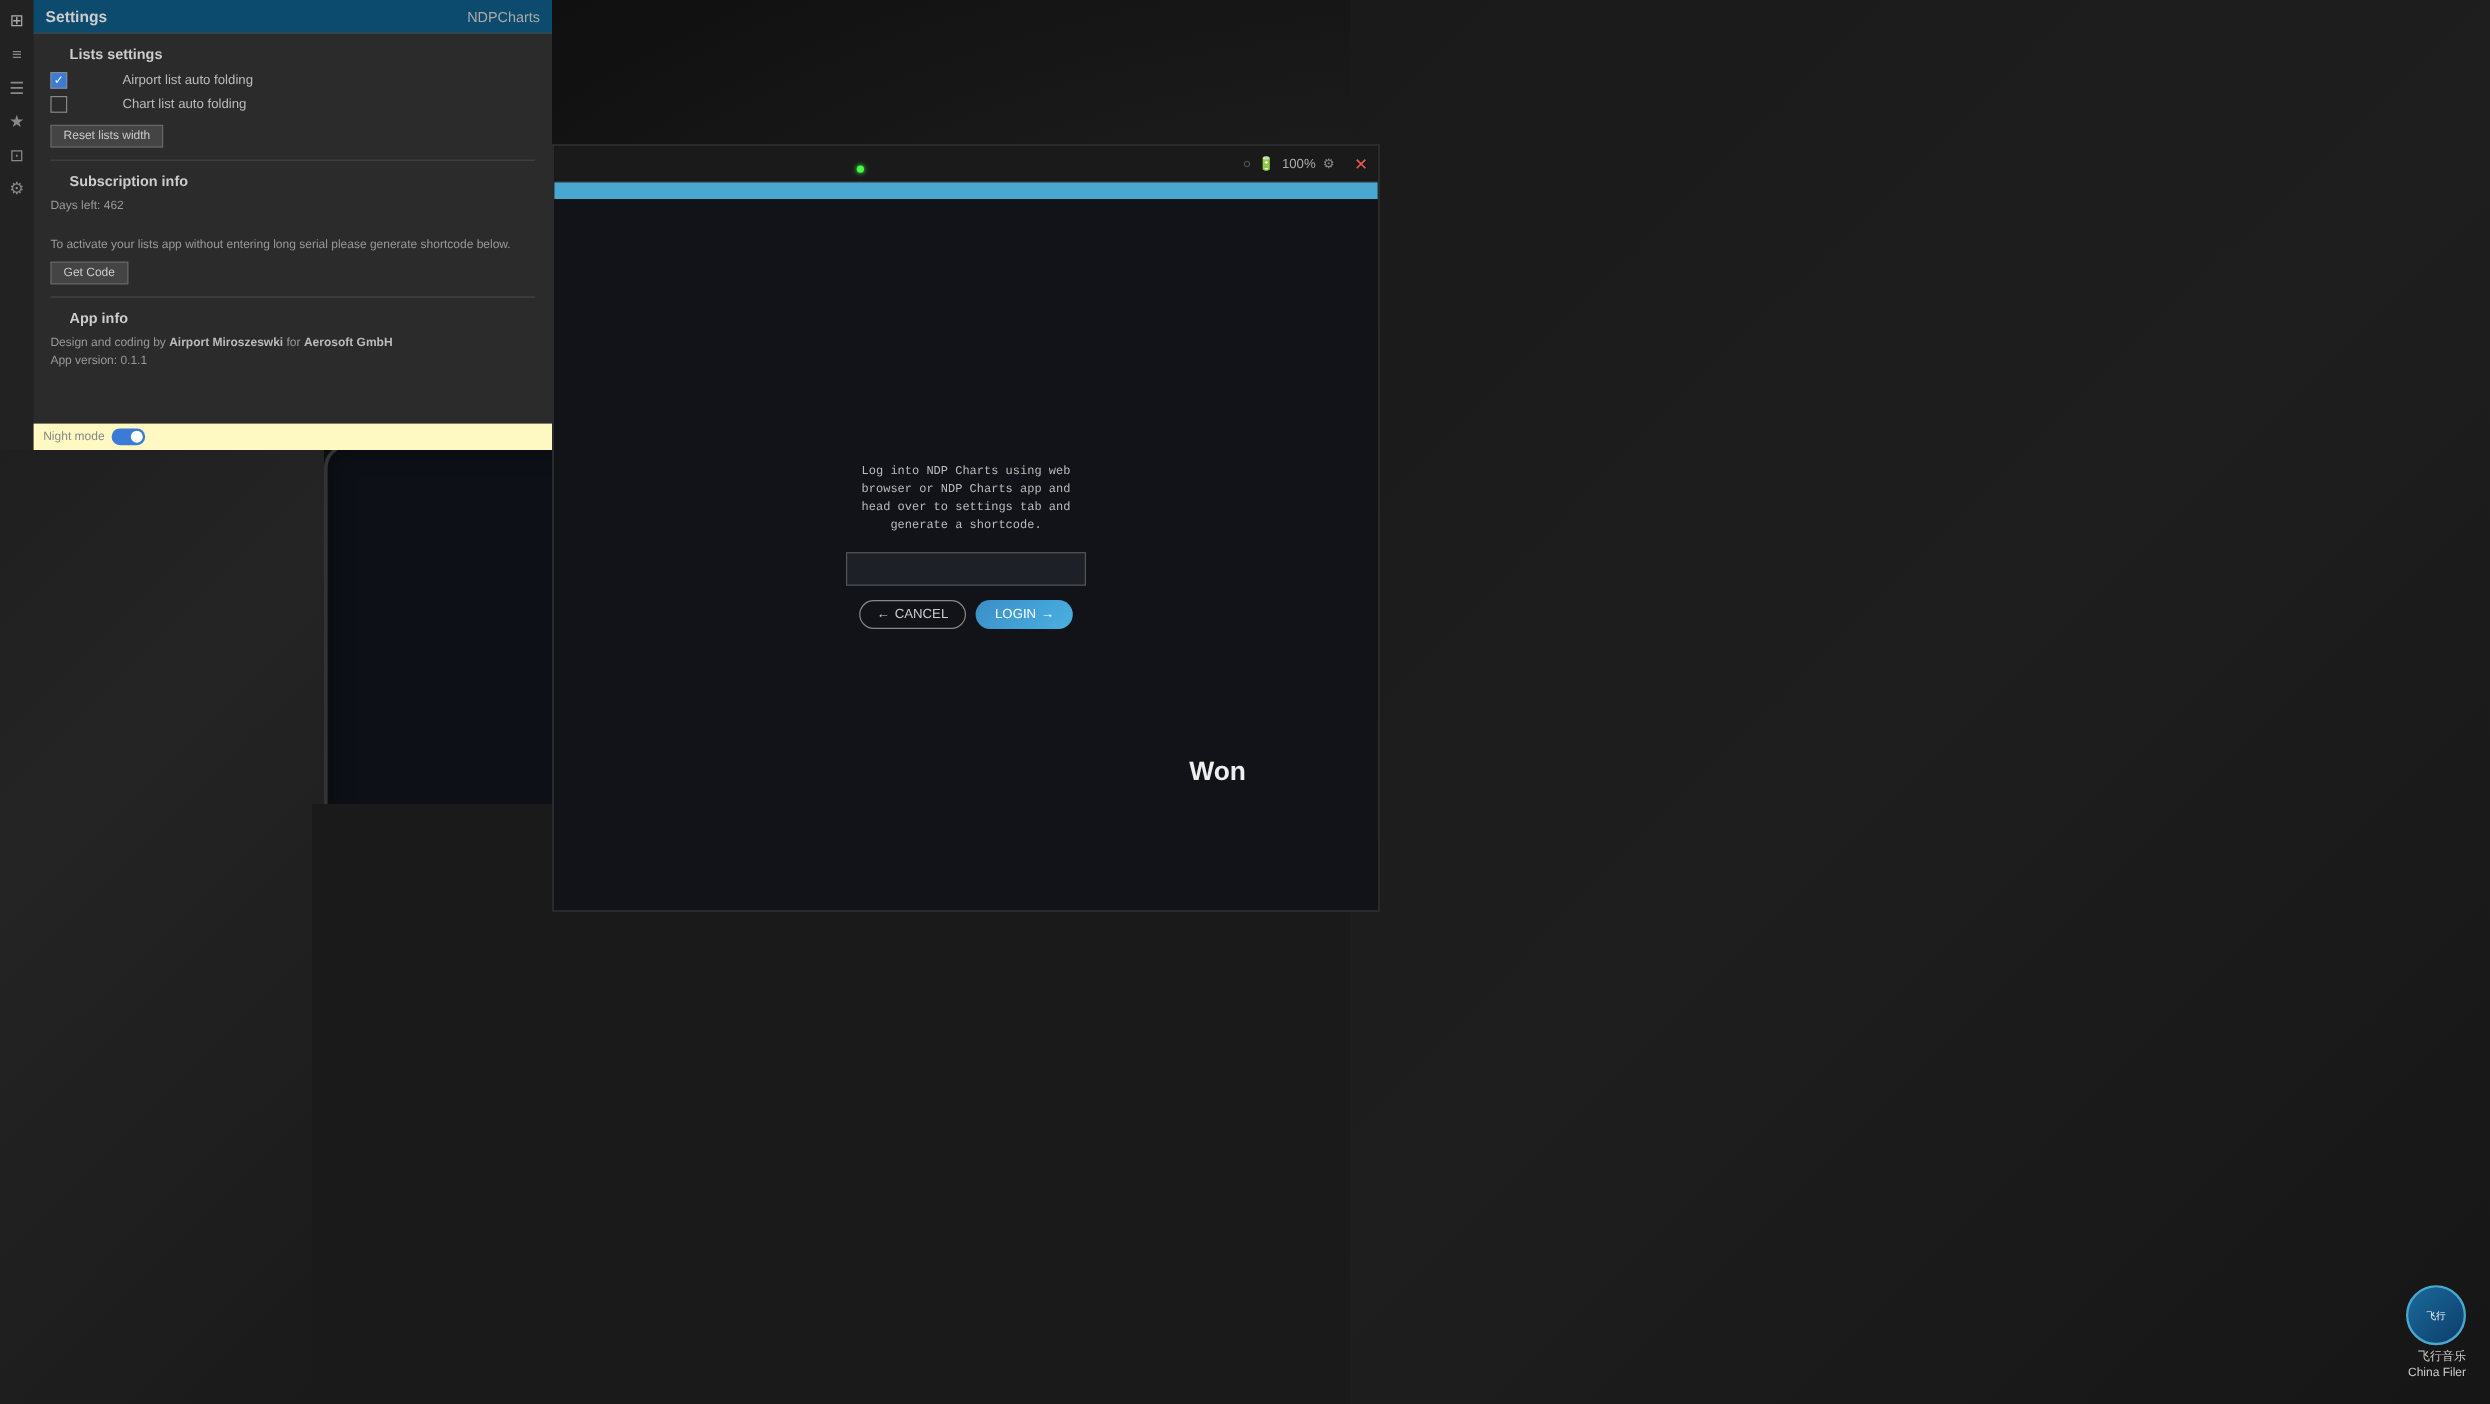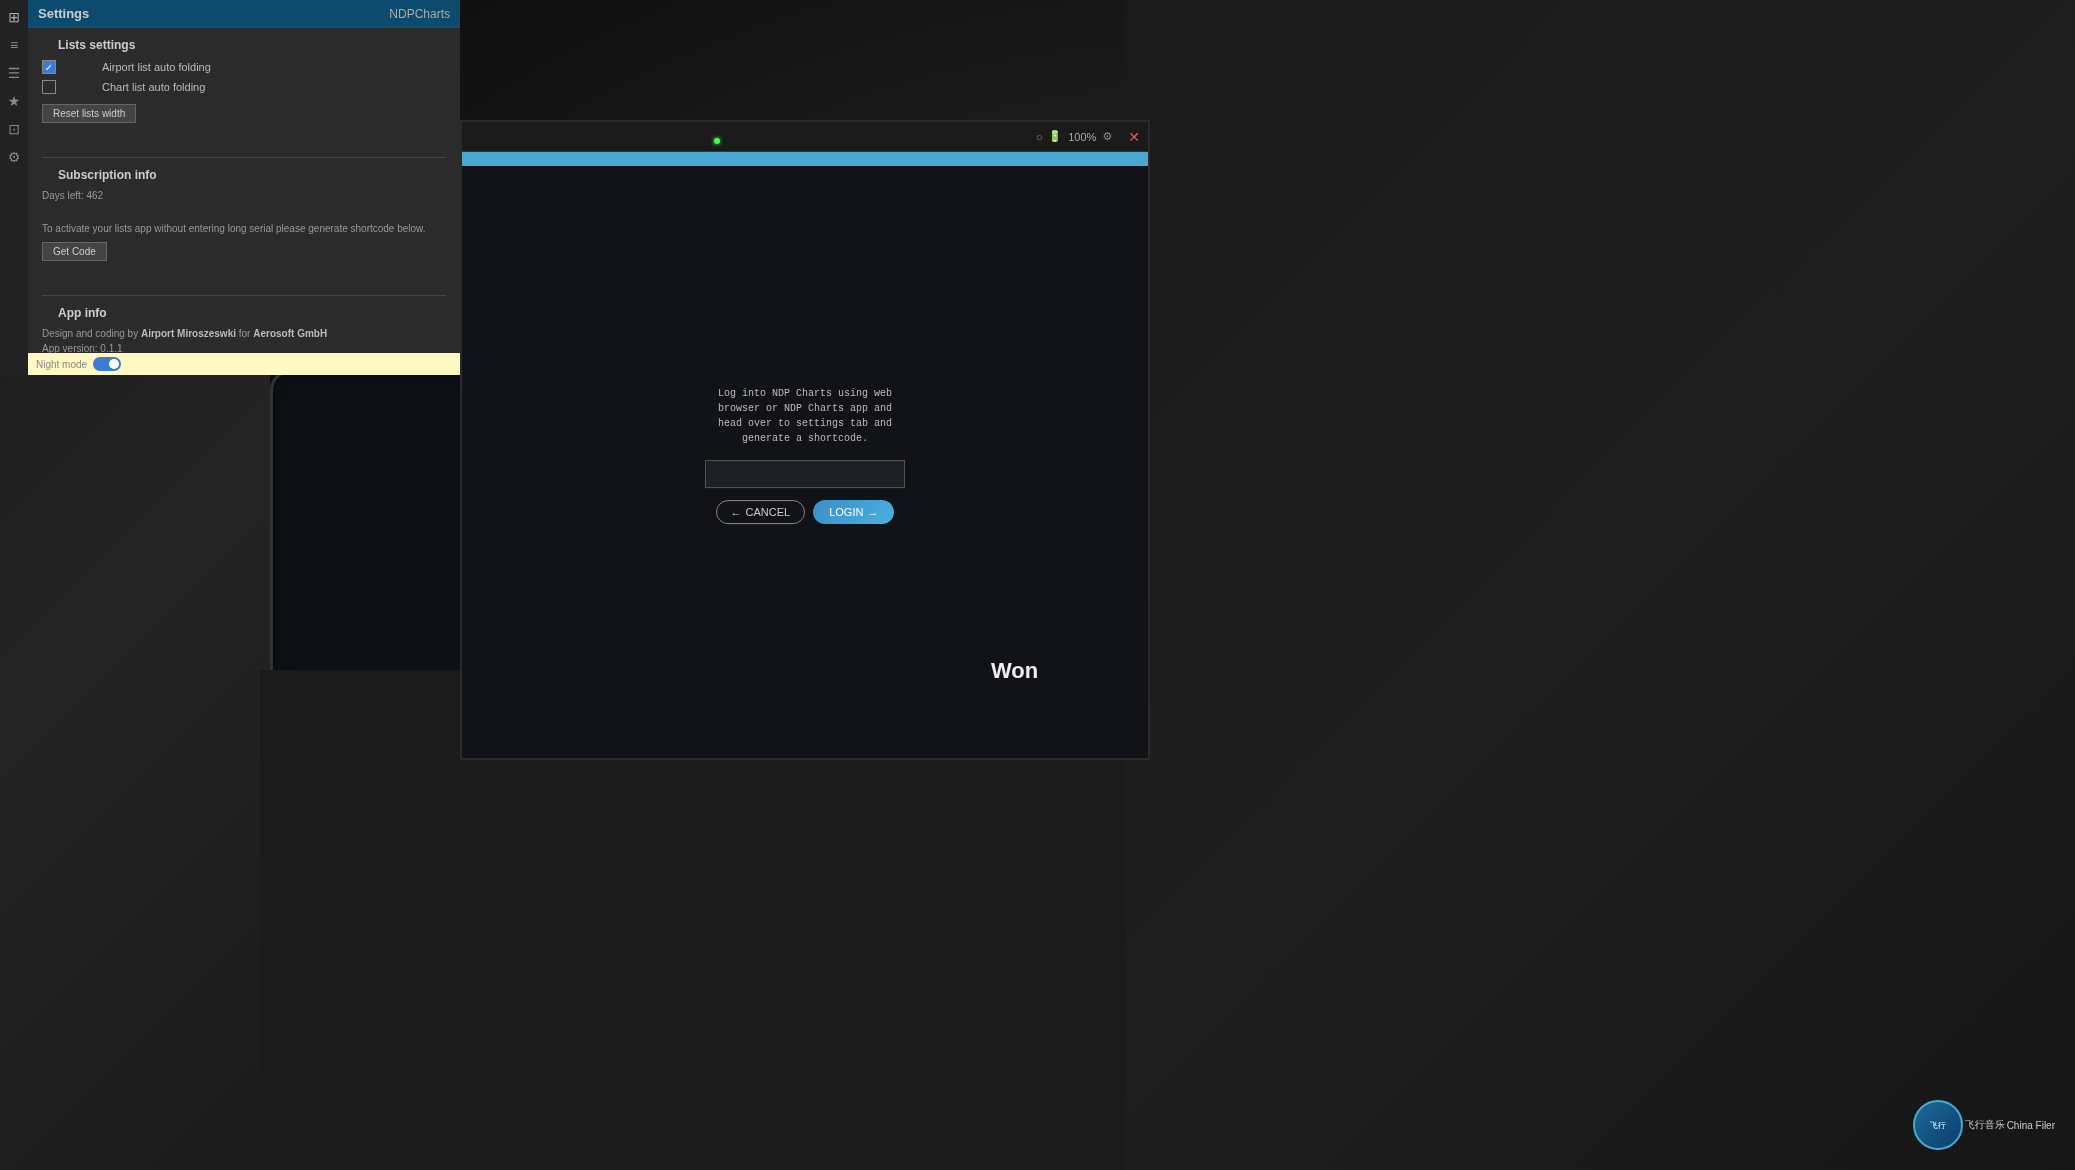--- a/index.html
+++ b/index.html
@@ -156,21 +156,21 @@
     }
 
     .btn-small {
       background: #444;
       color: #ccc;
       border: 1px solid #666;
       padding: 3px 10px;
       font-size: 10px;
       cursor: pointer;
       margin-top: 4px;
-      margin-bottom: 24px;
+      margin-bottom: 0;
     }
 
     .section-divider {
       border: none;
       border-top: 1px solid #444;
       margin: 10px 0;
     }
 
     .info-text {
       color: #999;
@@ -345,22 +345,22 @@
       gap: 4px;
     }
 
     
     .watermark {
       position: absolute;
       bottom: 20px;
       right: 20px;
       z-index: 20;
       display: flex;
-      flex-direction: row;
-      align-items: center;
+      flex-direction: column;
+      align-items: flex-end;
       gap: 2px;
     }
 
     .watermark-logo {
       width: 50px;
       height: 50px;
       border-radius: 50%;
       background: linear-gradient(135deg, #1a6a9a, #0d3d6b);
       border: 2px solid #4aa8d0;
       display: flex;
@@ -373,21 +373,21 @@
     .watermark-text {
       color: #ccc;
       font-size: 10px;
       text-align: center;
     }
 
     
     .won-text {
       position: absolute;
       left: 991px;
-      top: 658px;
+      top: 630px;
       color: #eee;
       font-size: 22px;
       font-weight: bold;
       z-index: 15;
     }
 
     
     .cockpit-left-panel {
       position: absolute;
       left: 0;

